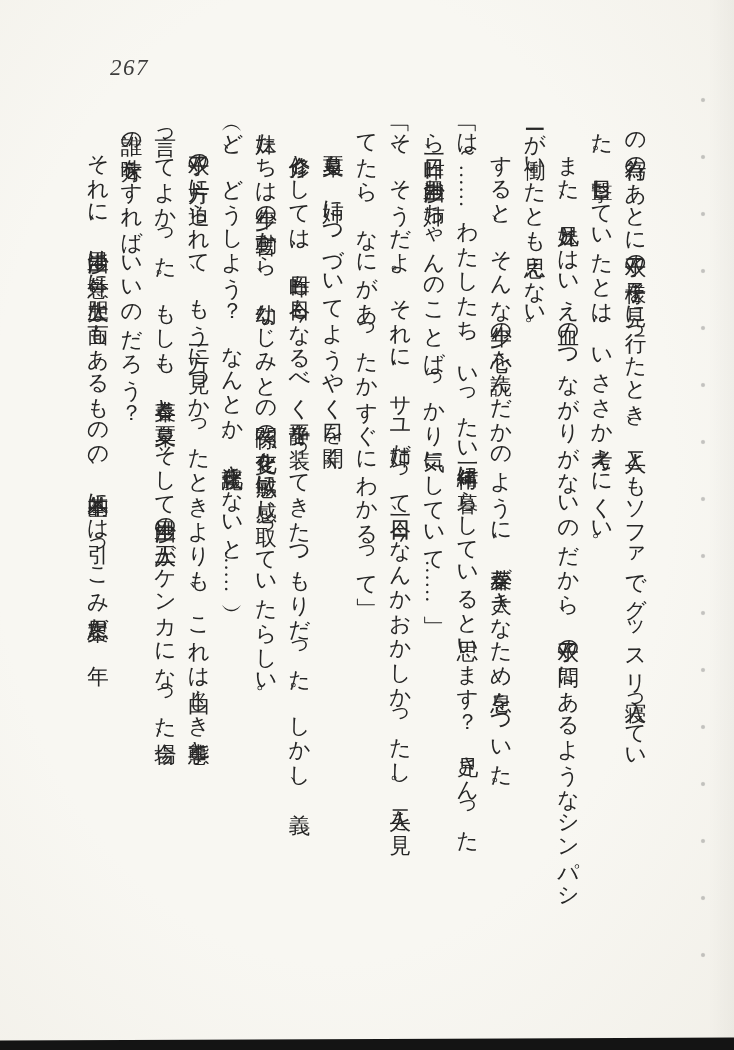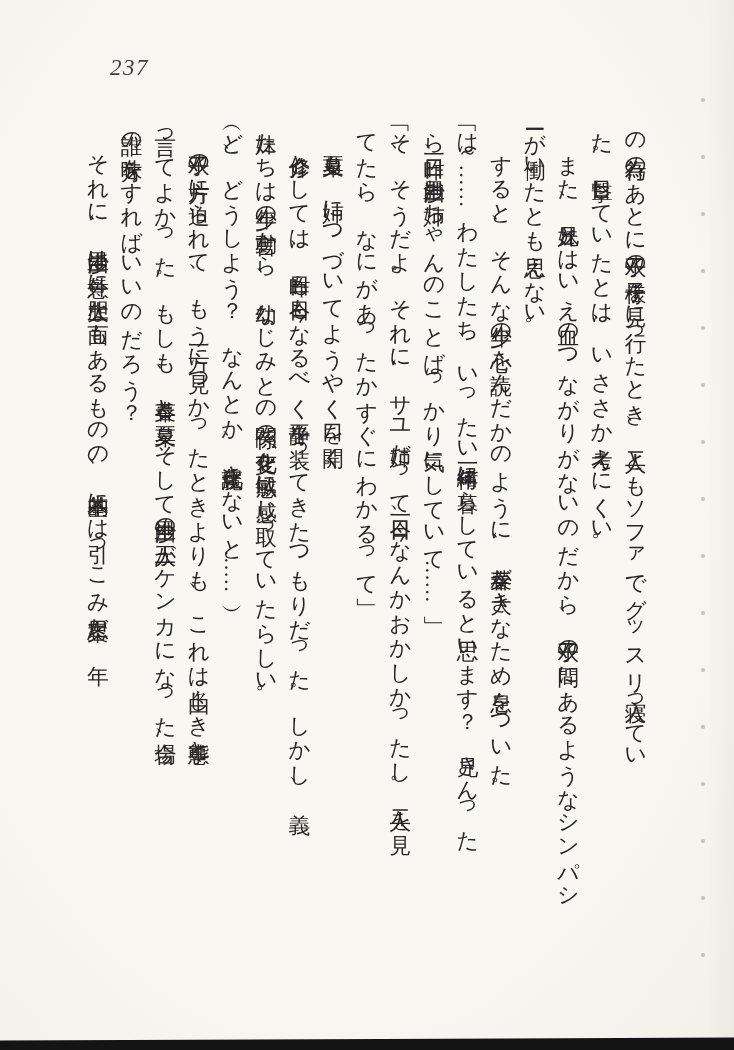--- a/index.html
+++ b/index.html
@@ -76,21 +76,21 @@
     height: 13px;
     background: #141414;
     transform: rotate(-0.25deg);
   }
 </style>
 </head>
 <body>
 
 <div class="page">
 
-  <div class="page-number">237</div>
+  <div class="page-number">267</div>
 
   <div class="text-block">
     <div class="text-column">の行為のあとに双子の様子を見に行ったとき、二人ともソファでグッスリ寝入ってい</div>
     <div class="text-column">た。目撃していたとは、いささか考えにくい。</div>
     <div class="text-column">　また、兄妹とはいえ血のつながりがないのだから、双子の間にあるようなシンパシ</div>
     <div class="text-column">ーが働いたとも思えない。</div>
     <div class="text-column">　すると、そんな少年の心を読んだかのように、春菜が大きなため息をついた。</div>
     <div class="text-column">「は～……わたしたち、いったい何年一緒に暮らしていると思います？　兄さんった</div>
     <div class="text-column">ら昨日一日、沙由里お姉ちゃんのことばっかり気にしていて……」</div>
     <div class="text-column">「そ、そうだよ。それに、サユ姉だって今日一日、なんかおかしかったし。二人を見</div>

